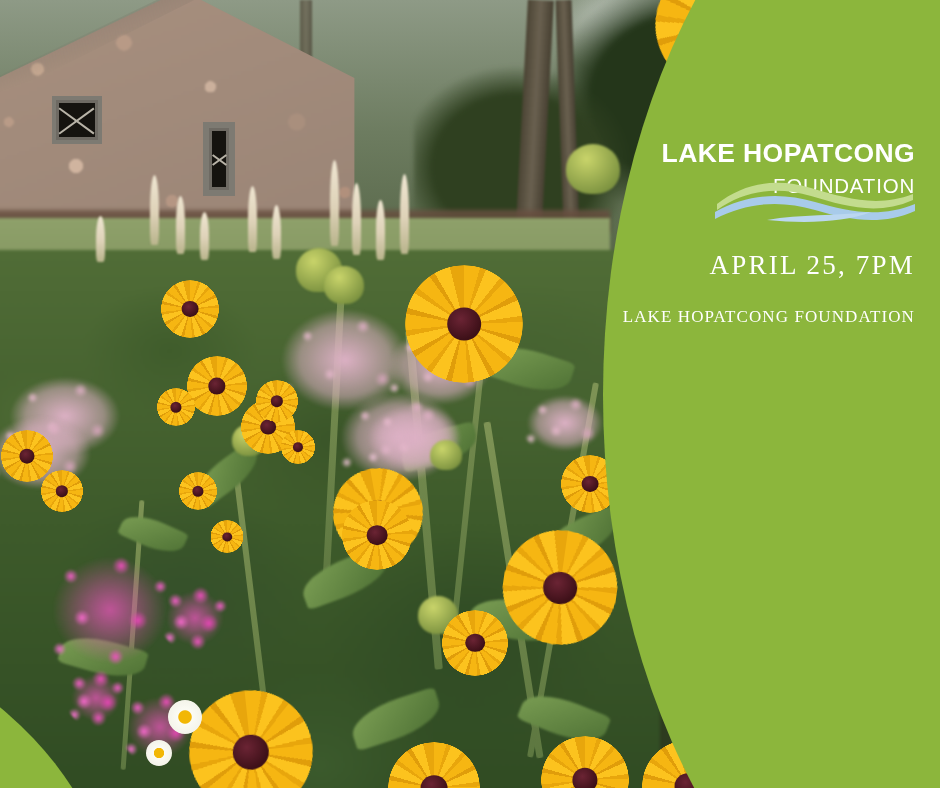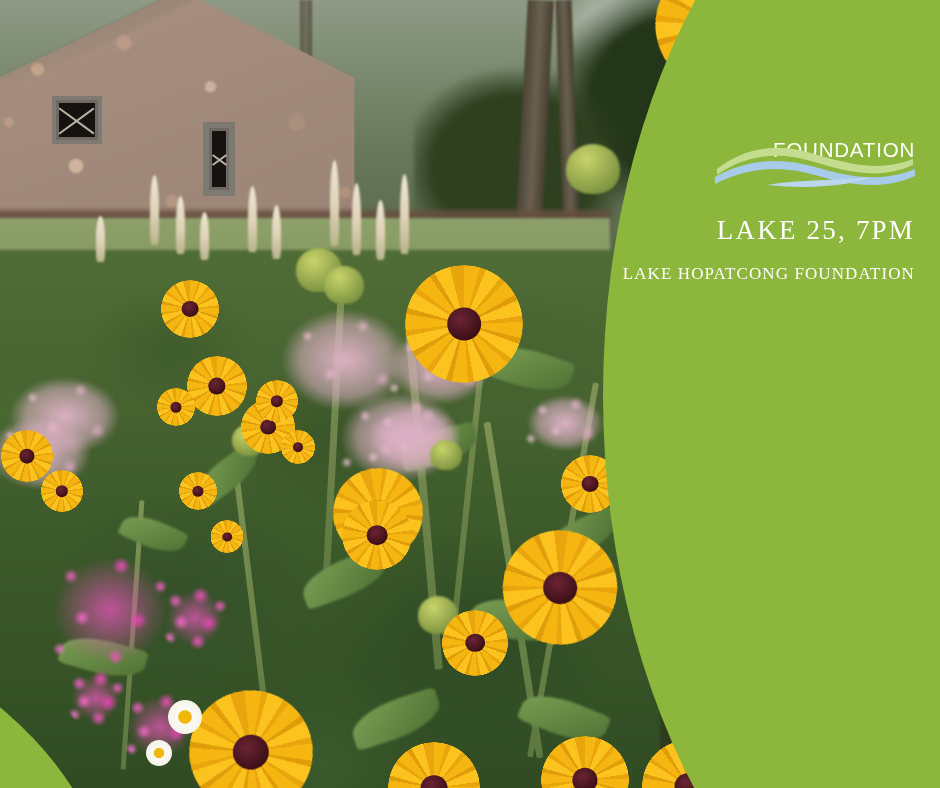--- a/index.html
+++ b/index.html
@@ -318,21 +318,21 @@
     font-size: 27px;
     letter-spacing: 2.2px;
     margin-top: 28px;
     color: #ffffff;
   }
 
   .venue {
     font-family: "Liberation Serif", serif;
     font-size: 17px;
     letter-spacing: 1.1px;
-    margin-top: 18px;
+    margin-top: 26px;
     color: #ffffff;
   }
   .venue .line2 { display: block; margin-top: 7px; }
 </style>
 </head>
 <body>
 
 <div id="poster">
 
   <div class="photo">
@@ -496,30 +496,31 @@
     <div class="daisy" style="left:146px;top:740px;width:26px;height:26px;"></div>
   </div>
 
   <div class="green-tl"></div>
   <div class="green-bl"></div>
   <div class="green-main"></div>
 
   <div class="panel">
 
     <div class="logo">
+      <div class="logo-wordmark">LAKE HOPATCONG</div>
       <div class="logo-sub">FOUNDATION</div>
       <svg class="logo-waves" viewBox="0 0 200 48">
         <path d="M2 30 C 30 8, 62 4, 96 14 C 130 24, 162 34, 198 20 L 198 26 C 162 42, 130 32, 96 22 C 62 12, 30 16, 2 36 Z" fill="#C3DC8E"></path>
         <path d="M0 38 C 32 20, 66 18, 100 28 C 134 38, 166 44, 200 30 L 200 37 C 166 52, 134 46, 100 36 C 66 26, 32 28, 0 45 Z" fill="#A8CBEA"></path>
         <path d="M52 46 C 86 40, 120 42, 156 38 C 130 48, 92 50, 52 46 Z" fill="#BBD7F0"></path>
       </svg>
     </div>
 
 
 
-    <div class="date">LAKE 25, 7PM</div>
+    <div class="date">APRIL 25, 7PM</div>
 
     <div class="venue">
       <span>LAKE HOPATCONG  FOUNDATION</span>
     </div>
 
   </div>
 </div>
 
 </body></html>

